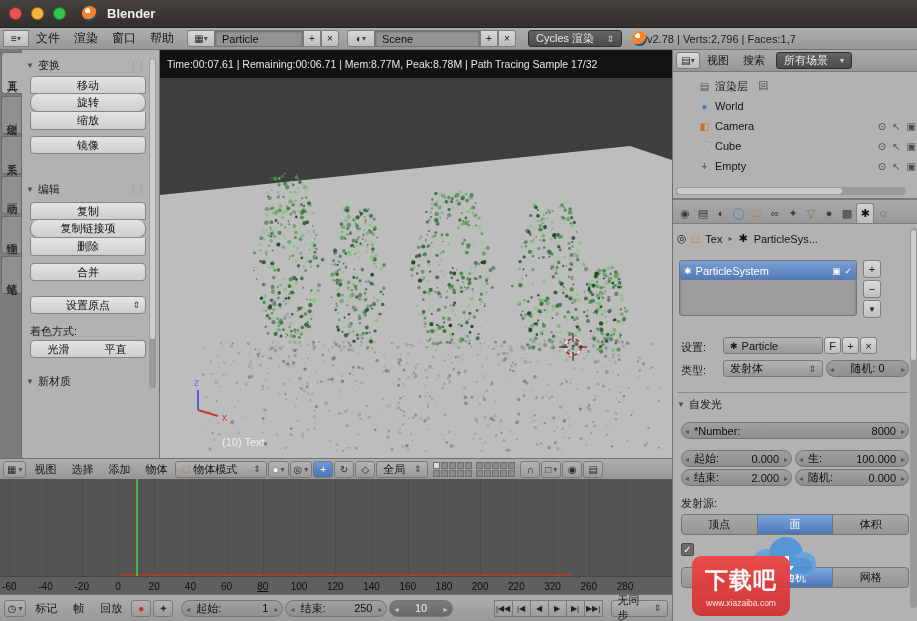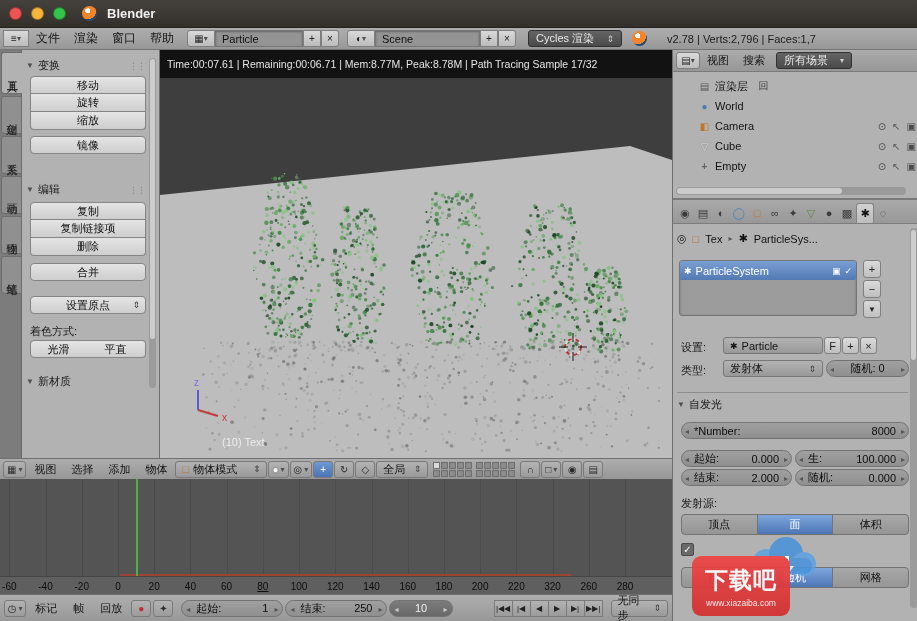--- a/index.html
+++ b/index.html
@@ -12,31 +12,31 @@
 .light{width:13px;height:13px;border-radius:50%;margin-left:9px;border:1px solid rgba(0,0,0,.35)}
 .title-text{color:#efefef;font-weight:bold;font-size:13px;margin-left:10px}
 .blogo{width:15px;height:15px;border-radius:50%;background:radial-gradient(circle at 38% 32%,#fff 0 18%,#f5832a 19% 60%,#1f4d7a 61%);margin-left:16px}
 
 .menubar{left:0;top:28px;width:917px;height:22px;background:linear-gradient(#aeaeae,#989898);border-bottom:1px solid #747474;display:flex;align-items:center;padding:0 3px}
 .menu{padding:0 7px;font-size:12px;color:#151515;line-height:21px;white-space:nowrap}
 .sqbtn{height:17px;min-width:18px;display:flex;align-items:center;justify-content:center;background:linear-gradient(#d9d9d9,#bcbcbc);border:1px solid #7e7e7e;font-size:10px;color:#222}
 .namefield{height:17px;background:#949494;border:1px solid #767676;box-shadow:inset 0 1px 2px rgba(0,0,0,.3);display:flex;align-items:center;padding:0 6px;font-size:11px;color:#0f0f0f}
 .ddark{height:17px;background:linear-gradient(#646464,#4a4a4a);border:1px solid #303030;border-radius:3px;color:#e9e9e9;display:flex;align-items:center;padding:0 7px;font-size:11px;gap:5px}
 .dd{height:17px;background:linear-gradient(#b3b3b3,#999);border:1px solid #787878;border-radius:3px;display:flex;align-items:center;padding:0 6px;font-size:11px;color:#141414;gap:4px}
-.verstats{font-size:11px;color:#1c1c1c;margin-left:20px;white-space:nowrap}
+.verstats{font-size:11px;color:#1c1c1c;margin-left:0;white-space:nowrap}
 
 .tabstrip{left:0;top:50px;width:22px;height:408px;background:#7c7c7c;border-right:1px solid #6a6a6a}
 .vtab{position:absolute;left:1px;width:21px;height:38px;writing-mode:vertical-rl;display:flex;align-items:center;justify-content:center;font-size:11px;color:#1f1f1f;background:#909090;border:1px solid #6d6d6d;border-radius:3px 0 0 3px}
 .vtab.active{background:#b2b2b2;border-right:none;color:#000}
 
 .toolshelf{left:22px;top:50px;width:138px;height:408px;background:#b2b2b2;border-right:1px solid #6e6e6e}
 .sechdr{position:absolute;left:4px;right:14px;display:flex;align-items:center;font-size:11px;color:#1b1b1b;gap:4px}
 .grip{margin-left:auto;color:#8b8b8b;font-size:9px;letter-spacing:-1px}
 .tbtn{position:absolute;left:8px;width:116px;height:18px;background:linear-gradient(#e4e4e4,#cecece);border:1px solid #858585;border-radius:4px;display:flex;align-items:center;justify-content:center;font-size:11px;color:#0e0e0e}
-.tbtn.gtop{border-radius:4px 4px 0 0}.tbtn.gmid{border-radius:0;border-top:none}.tbtn.gbot{border-radius:0 0 4px 4px;border-top:none}
+.tbtn.gtop{border-radius:4px 4px 0 0}.tbtn.gmid{border-radius:8px;border-top:none}.tbtn.gbot{border-radius:0 0 4px 4px;border-top:none}
 .half{width:57px}
 .vscrollt{position:absolute;right:3px;top:8px;width:7px;height:330px;background:#9b9b9b;border-radius:4px}
 .vthumb{position:absolute;left:1px;width:5px;background:#cdcdcd;border-radius:3px}
 
 .viewport{left:160px;top:50px;width:512px;height:408px;background:#3e3e3e;overflow:hidden}
 .statsbar{position:absolute;left:0;top:0;width:512px;height:28px;background:rgba(14,14,14,.92);color:#e6e6e6;display:flex;align-items:center;padding:0 7px;font-size:10.5px;z-index:5;white-space:nowrap}
 .vp-label{position:absolute;left:62px;bottom:10px;color:#ececec;font-size:11px;z-index:4}
 
 .rightpanel{left:672px;top:50px;width:245px;height:571px;background:#b2b2b2;border-left:1px solid #6e6e6e}
 .outliner{position:absolute;left:0;top:0;width:245px;height:150px;border-bottom:2px solid #7a7a7a}

